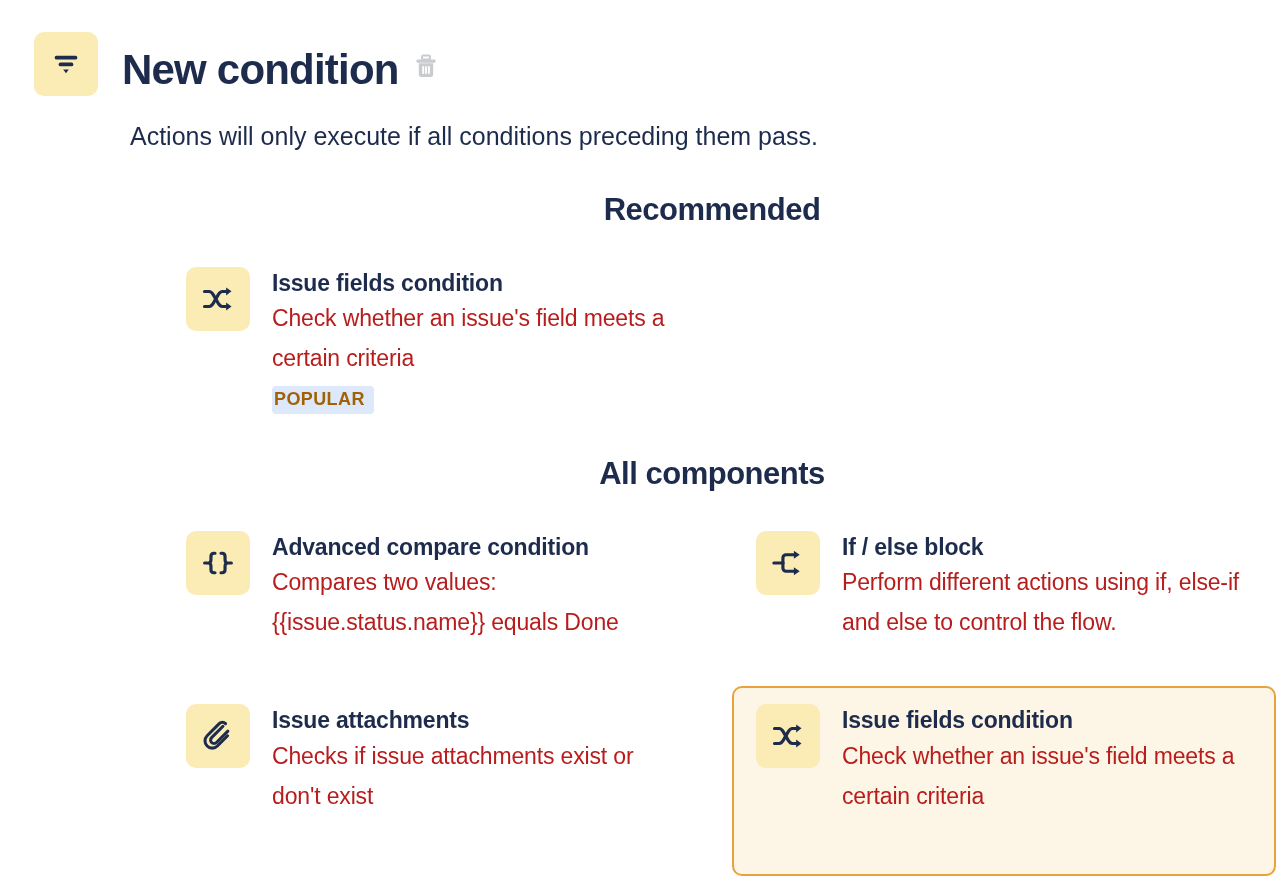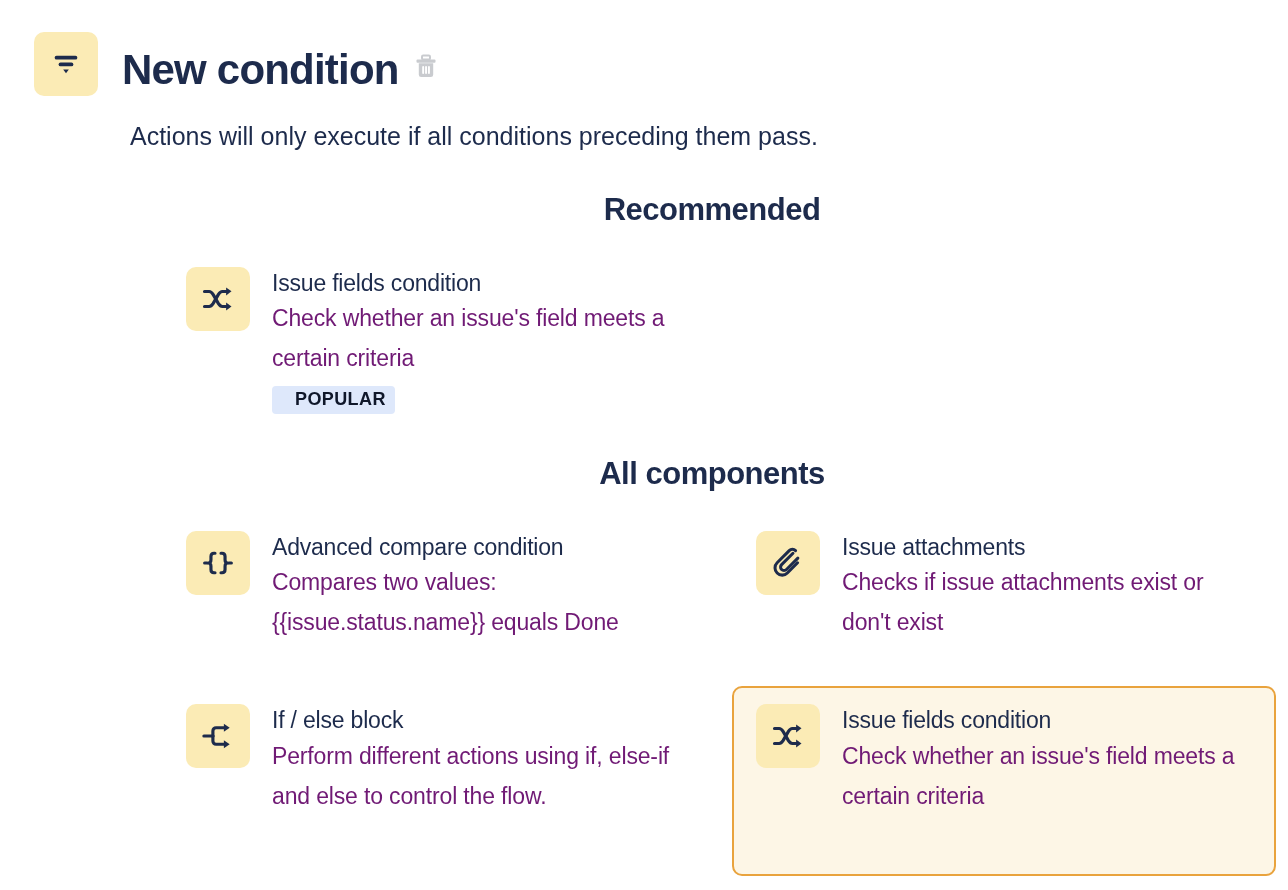--- a/index.html
+++ b/index.html
@@ -122,39 +122,39 @@
     justify-content: center;
     flex: 0 0 auto;
   }
   .card-body {
     margin-left: 22px;
     padding-top: 1px;
     min-width: 0;
   }
   .card-title {
     font-size: 23px;
-    font-weight: normal;
+    font-weight: bold;
     color: #1D2B4C;
     line-height: 1.32;
     letter-spacing: -0.2px;
   }
   .card-desc {
     font-size: 23px;
-    color: #701a75;
+    color: #b91c1c;
     line-height: 1.74;
     max-width: 400px;
     letter-spacing: -0.15px;
   }
   .badge {
     display: inline-block;
     margin-top: 8px;
-    padding: 3px 9px 4px 23px;
+    padding: 3px 9px 4px 2px;
     border-radius: 4px;
     background: #DEE8FB;
-    color: #0f172a;
+    color: #a16207;
     font-size: 18px;
     font-weight: bold;
     letter-spacing: 0.4px;
   }
 
   
   .card.selected { height: 190px; width: 544px; }
   .card.selected .card-desc { max-width: 400px; }
 
   svg { display: block; }
@@ -229,48 +229,48 @@
       </div>
       <div class="card-body">
         <div class="card-title">Advanced compare condition</div>
         <div class="card-desc">Compares two values: {{issue.status.name}} equals Done</div>
       </div>
     </div>
 
     <div class="card">
       <div class="card-tile">
         <svg width="36" height="36" viewBox="0 0 24 24" aria-hidden="true">
-          <path d="M19 5.4 a3.1 3.1 0 0 0 -4.4 0 L6.2 13.8 a5 5 0 0 0 7.1 7.1 l7.1 -7.1" fill="none" stroke="#1D2B4C" stroke-width="2.1" stroke-linecap="round" stroke-linejoin="round" transform="translate(-1.2,-1.4) scale(0.96)"></path>
-          <path d="M17.2 7.2 l-7.9 7.9 a2.4 2.4 0 0 0 3.4 3.4 l7.9 -7.9" fill="none" stroke="#1D2B4C" stroke-width="2.1" stroke-linecap="round" stroke-linejoin="round" transform="translate(-1.2,-1.4) scale(0.96)"></path>
-        </svg>
-      </div>
-      <div class="card-body">
-        <div class="card-title">Issue attachments</div>
-        <div class="card-desc">Checks if issue attachments exist or don't exist</div>
-      </div>
-    </div>
-
-    <div class="card">
-      <div class="card-tile">
-        <svg width="36" height="36" viewBox="0 0 24 24" aria-hidden="true">
           <g fill="none" stroke="#1D2B4C" stroke-width="2.1" stroke-linecap="round" stroke-linejoin="round">
             <path d="M2.6 12 h6"></path>
             <path d="M8.6 12 v-3.4 c0 -1.2 .9 -2.1 2.1 -2.1 h6"></path>
             <path d="M8.6 12 v3.4 c0 1.2 .9 2.1 2.1 2.1 h6"></path>
           </g>
           <path d="M15.9 3.9 L19.8 6.5 L15.9 9.2 Z" fill="#1D2B4C"></path>
           <path d="M15.9 14.8 L19.8 17.5 L15.9 20.1 Z" fill="#1D2B4C"></path>
         </svg>
       </div>
       <div class="card-body">
         <div class="card-title">If / else block</div>
         <div class="card-desc">Perform different actions using if, else-if and else to control the flow.</div>
       </div>
     </div>
 
+    <div class="card">
+      <div class="card-tile">
+        <svg width="36" height="36" viewBox="0 0 24 24" aria-hidden="true">
+          <path d="M19 5.4 a3.1 3.1 0 0 0 -4.4 0 L6.2 13.8 a5 5 0 0 0 7.1 7.1 l7.1 -7.1" fill="none" stroke="#1D2B4C" stroke-width="2.1" stroke-linecap="round" stroke-linejoin="round" transform="translate(-1.2,-1.4) scale(0.96)"></path>
+          <path d="M17.2 7.2 l-7.9 7.9 a2.4 2.4 0 0 0 3.4 3.4 l7.9 -7.9" fill="none" stroke="#1D2B4C" stroke-width="2.1" stroke-linecap="round" stroke-linejoin="round" transform="translate(-1.2,-1.4) scale(0.96)"></path>
+        </svg>
+      </div>
+      <div class="card-body">
+        <div class="card-title">Issue attachments</div>
+        <div class="card-desc">Checks if issue attachments exist or don't exist</div>
+      </div>
+    </div>
+
     <div class="card selected">
       <div class="card-tile">
         <svg width="36" height="36" viewBox="0 0 24 24" aria-hidden="true">
           <g fill="none" stroke="#1D2B4C" stroke-width="2.1" stroke-linecap="round" stroke-linejoin="round">
             <path d="M3 7 h3.1 c1.2 0 1.9 .8 2.6 1.9 l3.6 6.2 c.7 1.1 1.4 1.9 2.6 1.9 h3.3"></path>
             <path d="M3 17 h3.1 c1.2 0 1.9 -.8 2.6 -1.9 l3.6 -6.2 c.7 -1.1 1.4 -1.9 2.6 -1.9 h3.3"></path>
           </g>
           <path d="M17.4 4.3 L21 6.9 L17.4 9.6 Z" fill="#1D2B4C"></path>
           <path d="M17.4 14.4 L21 17 L17.4 19.7 Z" fill="#1D2B4C"></path>
         </svg>

